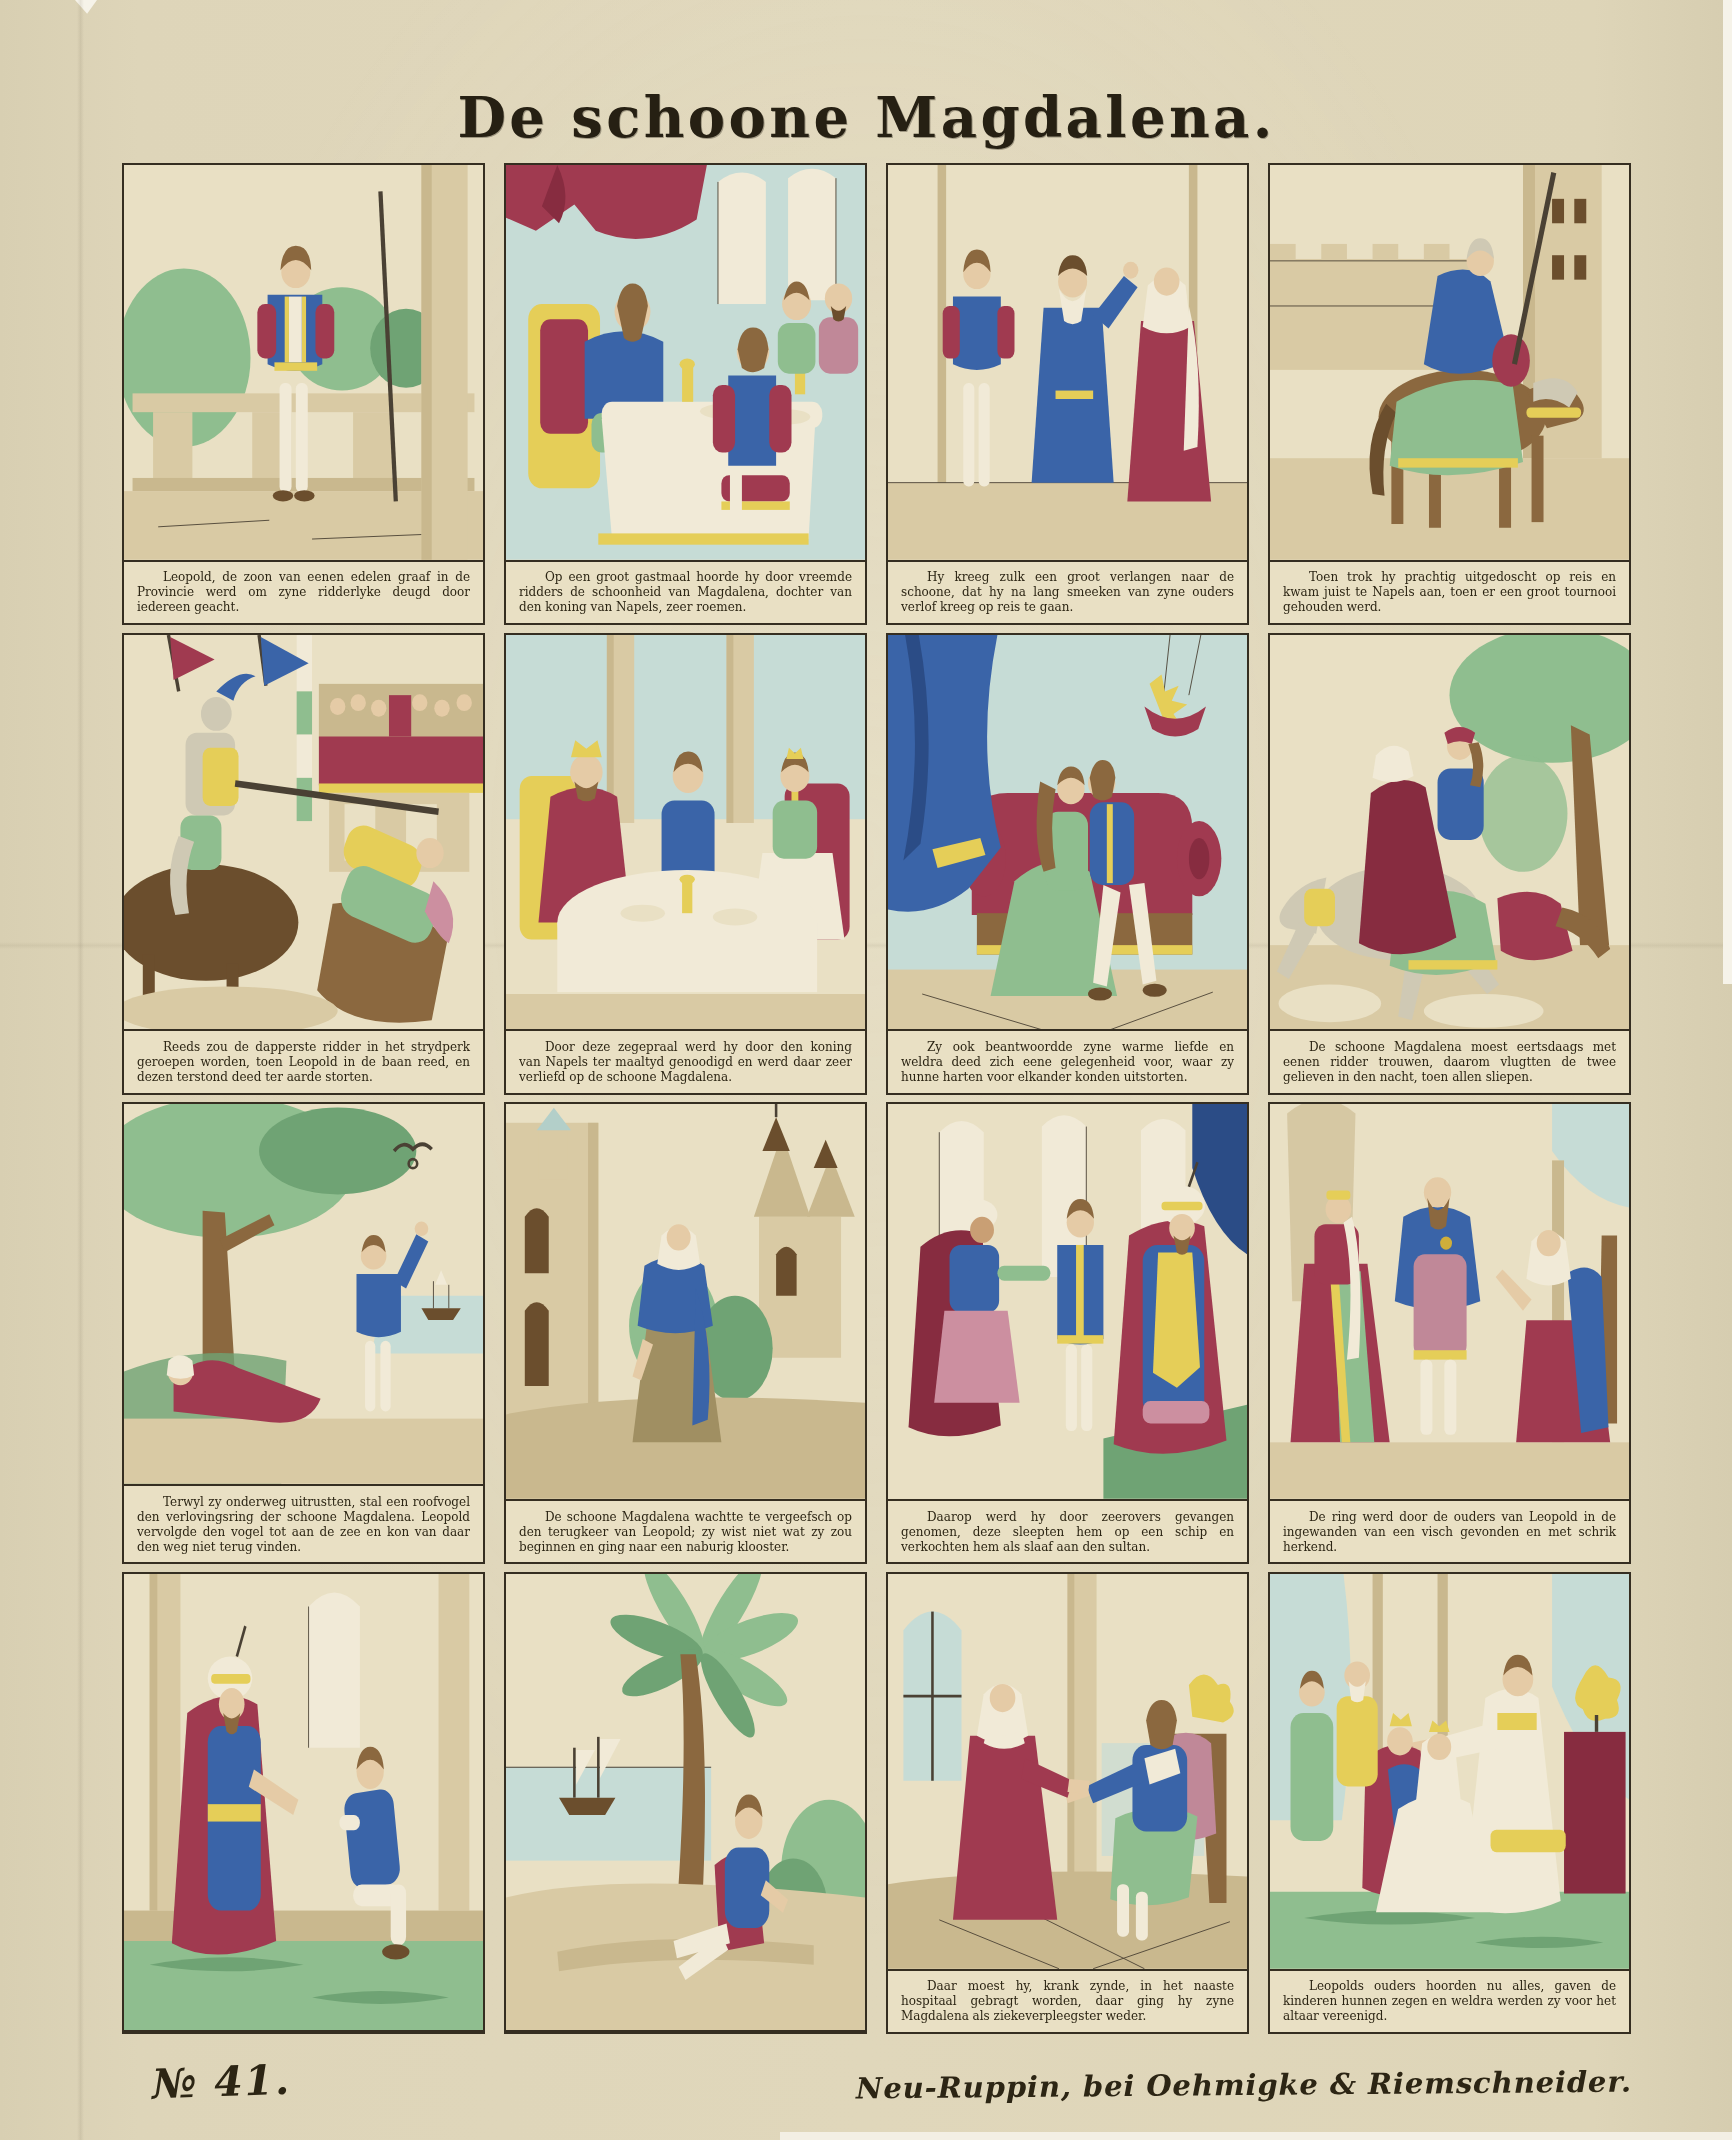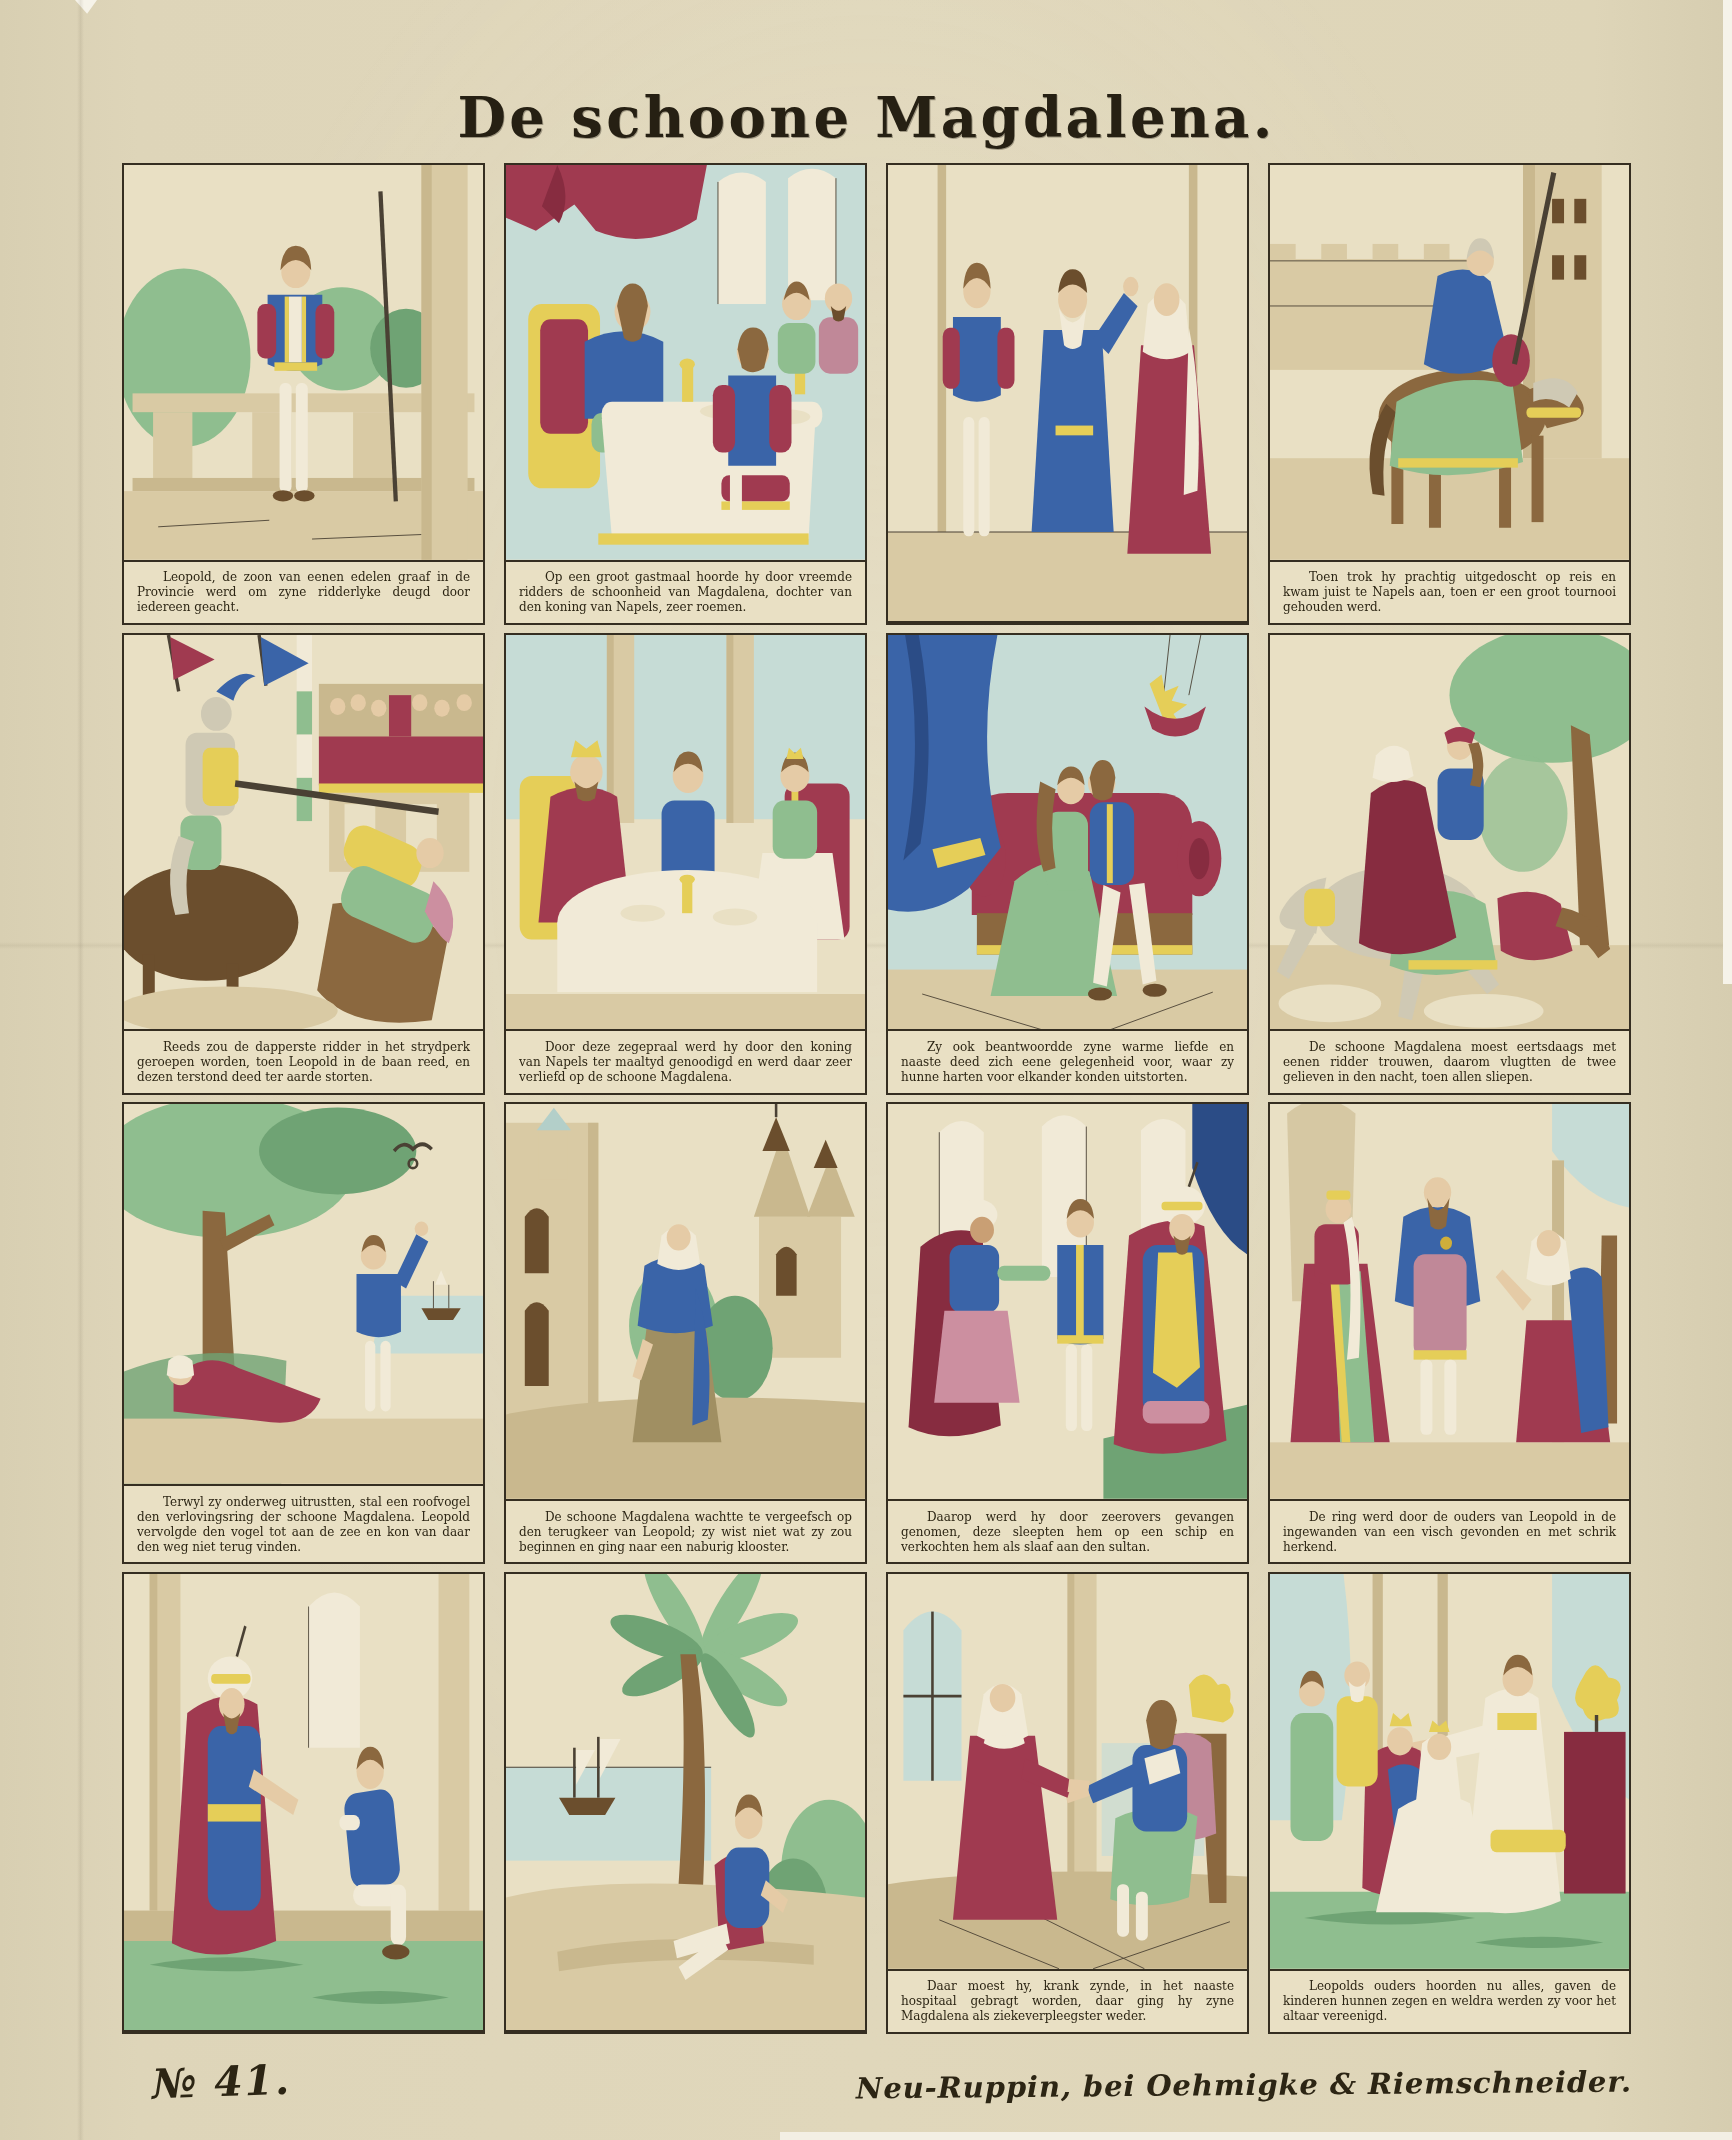--- a/index.html
+++ b/index.html
@@ -185,20 +185,21 @@
           <circle class="pSkin" cx="216" cy="124" r="17"></circle>
           <path class="pW" d="M200 132 q16 26 32 0 l-6 34 q-10 7 -20 0 z"></path>
           <path class="pBr2" d="M199 118 q3 -22 17 -22 q15 0 17 22 q-9 -8 -17 -8 q-9 0 -17 8 z"></path>
           <rect class="pY" x="196" y="240" width="44" height="9"></rect>
           <path class="pR" d="M296 166 h62 l20 192 h-98 z"></path>
           <path class="pW" d="M304 128 q22 -20 44 0 l6 44 q-28 14 -56 0 z"></path>
           <circle class="pSkin" cx="326" cy="124" r="15"></circle>
           <path class="pW" d="M352 150 q16 60 10 150 l-16 4 z"></path>
         </svg>
       </div>
+      <p class="caption">Hy kreeg zulk een groot verlangen naar de schoone, dat hy na lang smeeken van zyne ouders verlof kreeg op reis te gaan.</p>
     </article>
 
     <article class="panel">
       <div class="art" role="img" aria-label="Leopold in blue cloak riding an armoured horse with green caparison past castle walls">
         <svg viewBox="0 0 420 420" preserveAspectRatio="none">
           <rect class="pCrm" width="420" height="420"></rect>
           <rect class="pTan" x="0" y="100" width="235" height="118"></rect>
           <rect class="pTan" x="0" y="84" width="30" height="18"></rect>
             <rect class="pTan" x="60" y="84" width="30" height="18"></rect>
             <rect class="pTan" x="120" y="84" width="30" height="18"></rect>
@@ -345,21 +346,21 @@
           <rect class="pB" x="236" y="178" width="52" height="88" rx="15"></rect>
           <rect class="pY" x="256" y="180" width="7" height="84"></rect>
           <path class="pW" d="M252 266 l20 8 -16 100 -16 -4 z"></path>
           <path class="pW" d="M282 266 l18 -2 14 104 -16 4 z"></path>
           <ellipse class="pBr2" cx="248" cy="382" rx="14" ry="7"></ellipse>
             <ellipse class="pBr2" cx="312" cy="378" rx="14" ry="7"></ellipse>
           <circle class="pSkin" cx="250" cy="158" r="16"></circle>
           <path class="pBr" d="M236 152 q4 -19 15 -19 q13 0 15 19 l-4 20 q-11 8 -22 0 z"></path>
         </svg>
       </div>
-      <p class="caption">Zy ook beantwoordde zyne warme liefde en naaste deed zich eene gelegenheid voor, waar zy hunne harten voor elkander konden uitstorten.</p>
+      <p class="caption">Zy ook beantwoordde zyne warme liefde en weldra deed zich eene gelegenheid voor, waar zy hunne harten voor elkander konden uitstorten.</p>
     </article>
 
     <article class="panel">
       <div class="art" role="img" aria-label="The couple fleeing on a galloping grey horse, lady in crimson in front, tree at right">
         <svg viewBox="0 0 420 420" preserveAspectRatio="none">
           <rect class="pCrm" width="420" height="420"></rect>
           <ellipse class="pG" cx="330" cy="64" rx="120" ry="72"></ellipse>
           <path class="pBr" d="M352 96 l22 10 26 256 -36 -2 z"></path>
           <ellipse class="pG" cx="296" cy="190" rx="52" ry="62" opacity="0.75"></ellipse>
           <rect class="pTan" x="0" y="330" width="420" height="90"></rect>

